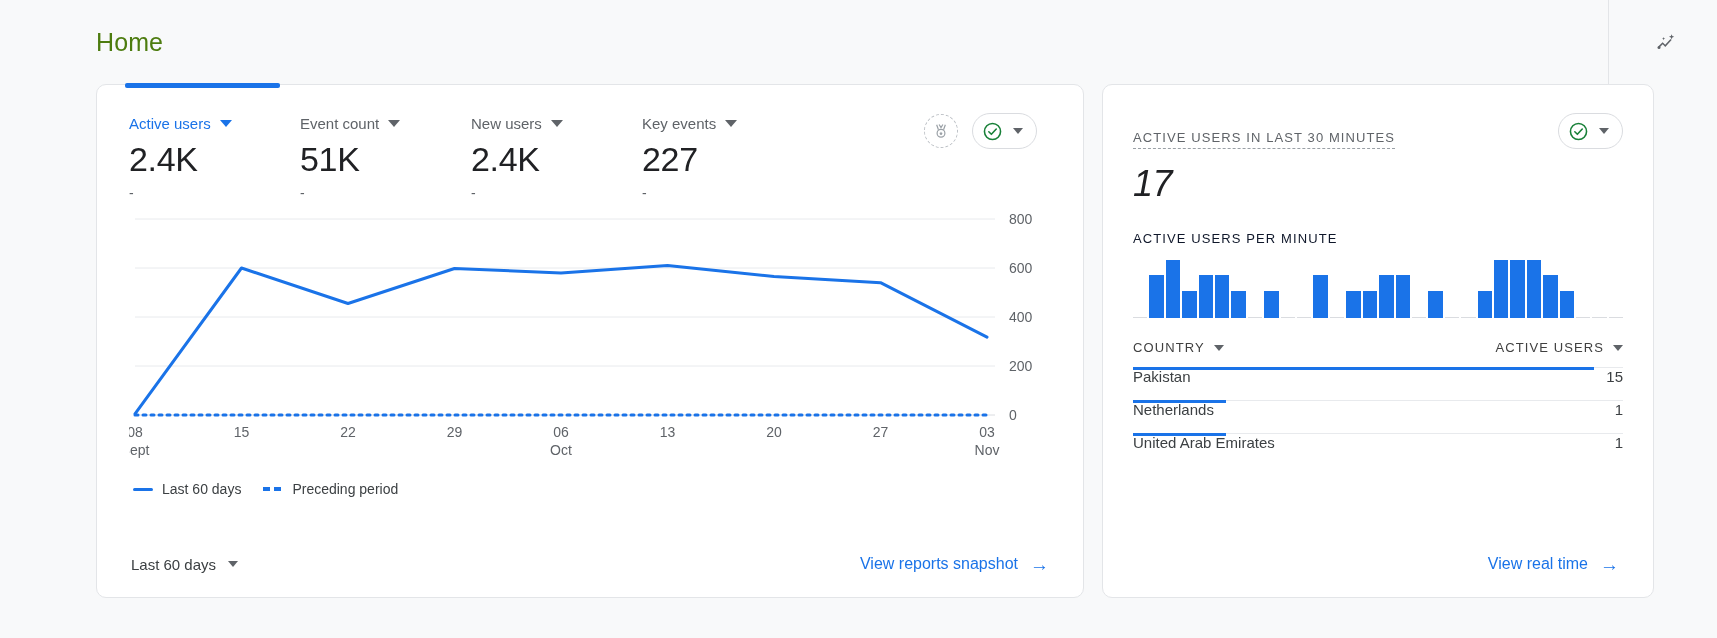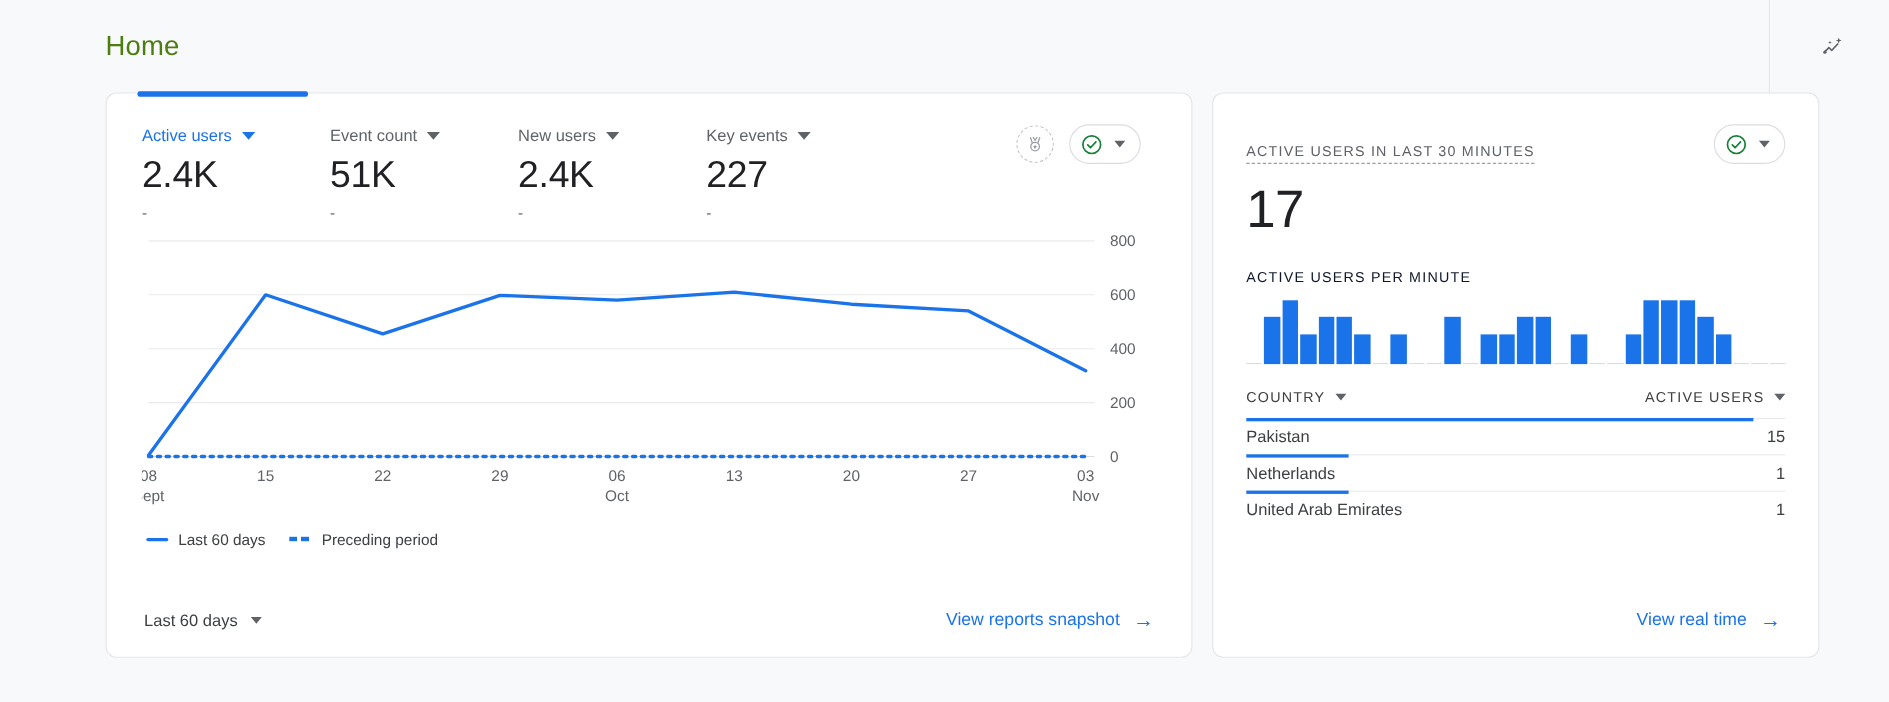--- a/index.html
+++ b/index.html
@@ -198,24 +198,25 @@
   .rt-title {
     font-size: 13px;
     letter-spacing: 1.1px;
     color: #5f6368;
     border-bottom: 1.5px dashed #9aa0a6;
     padding-bottom: 3px;
     display: inline-block;
     cursor: pointer;
   }
   .rt-value {
-    font-size: 48px;
+    font-size: 36px;
     color: #202124;
     margin: 14px 0 0 30px;
     letter-spacing: -.5px;
+    font-style: italic;
   }
   .rt-sub {
     font-size: 13px;
     letter-spacing: 1.1px;
     color: #0f172a;
     margin: 26px 0 0 30px;
   }
   .spark {
     display: flex;
     align-items: flex-end;
@@ -242,21 +243,20 @@
   }
   .th {
     display: flex; align-items: center; gap: 9px;
     font-size: 13px; letter-spacing: 1.1px; color: #404040;
     cursor: pointer;
   }
   .tbl-row {
     position: relative;
     display: flex;
     justify-content: space-between;
-    align-items: center;
     height: 33px;
     border-top: 1px solid #e8eaed;
     font-size: 15px;
     color: #3c4043;
   }
   .tbl-row .barfill {
     position: absolute;
     left: 0; top: -1px;
     height: 2.5px;
     background: #1a73e8;

